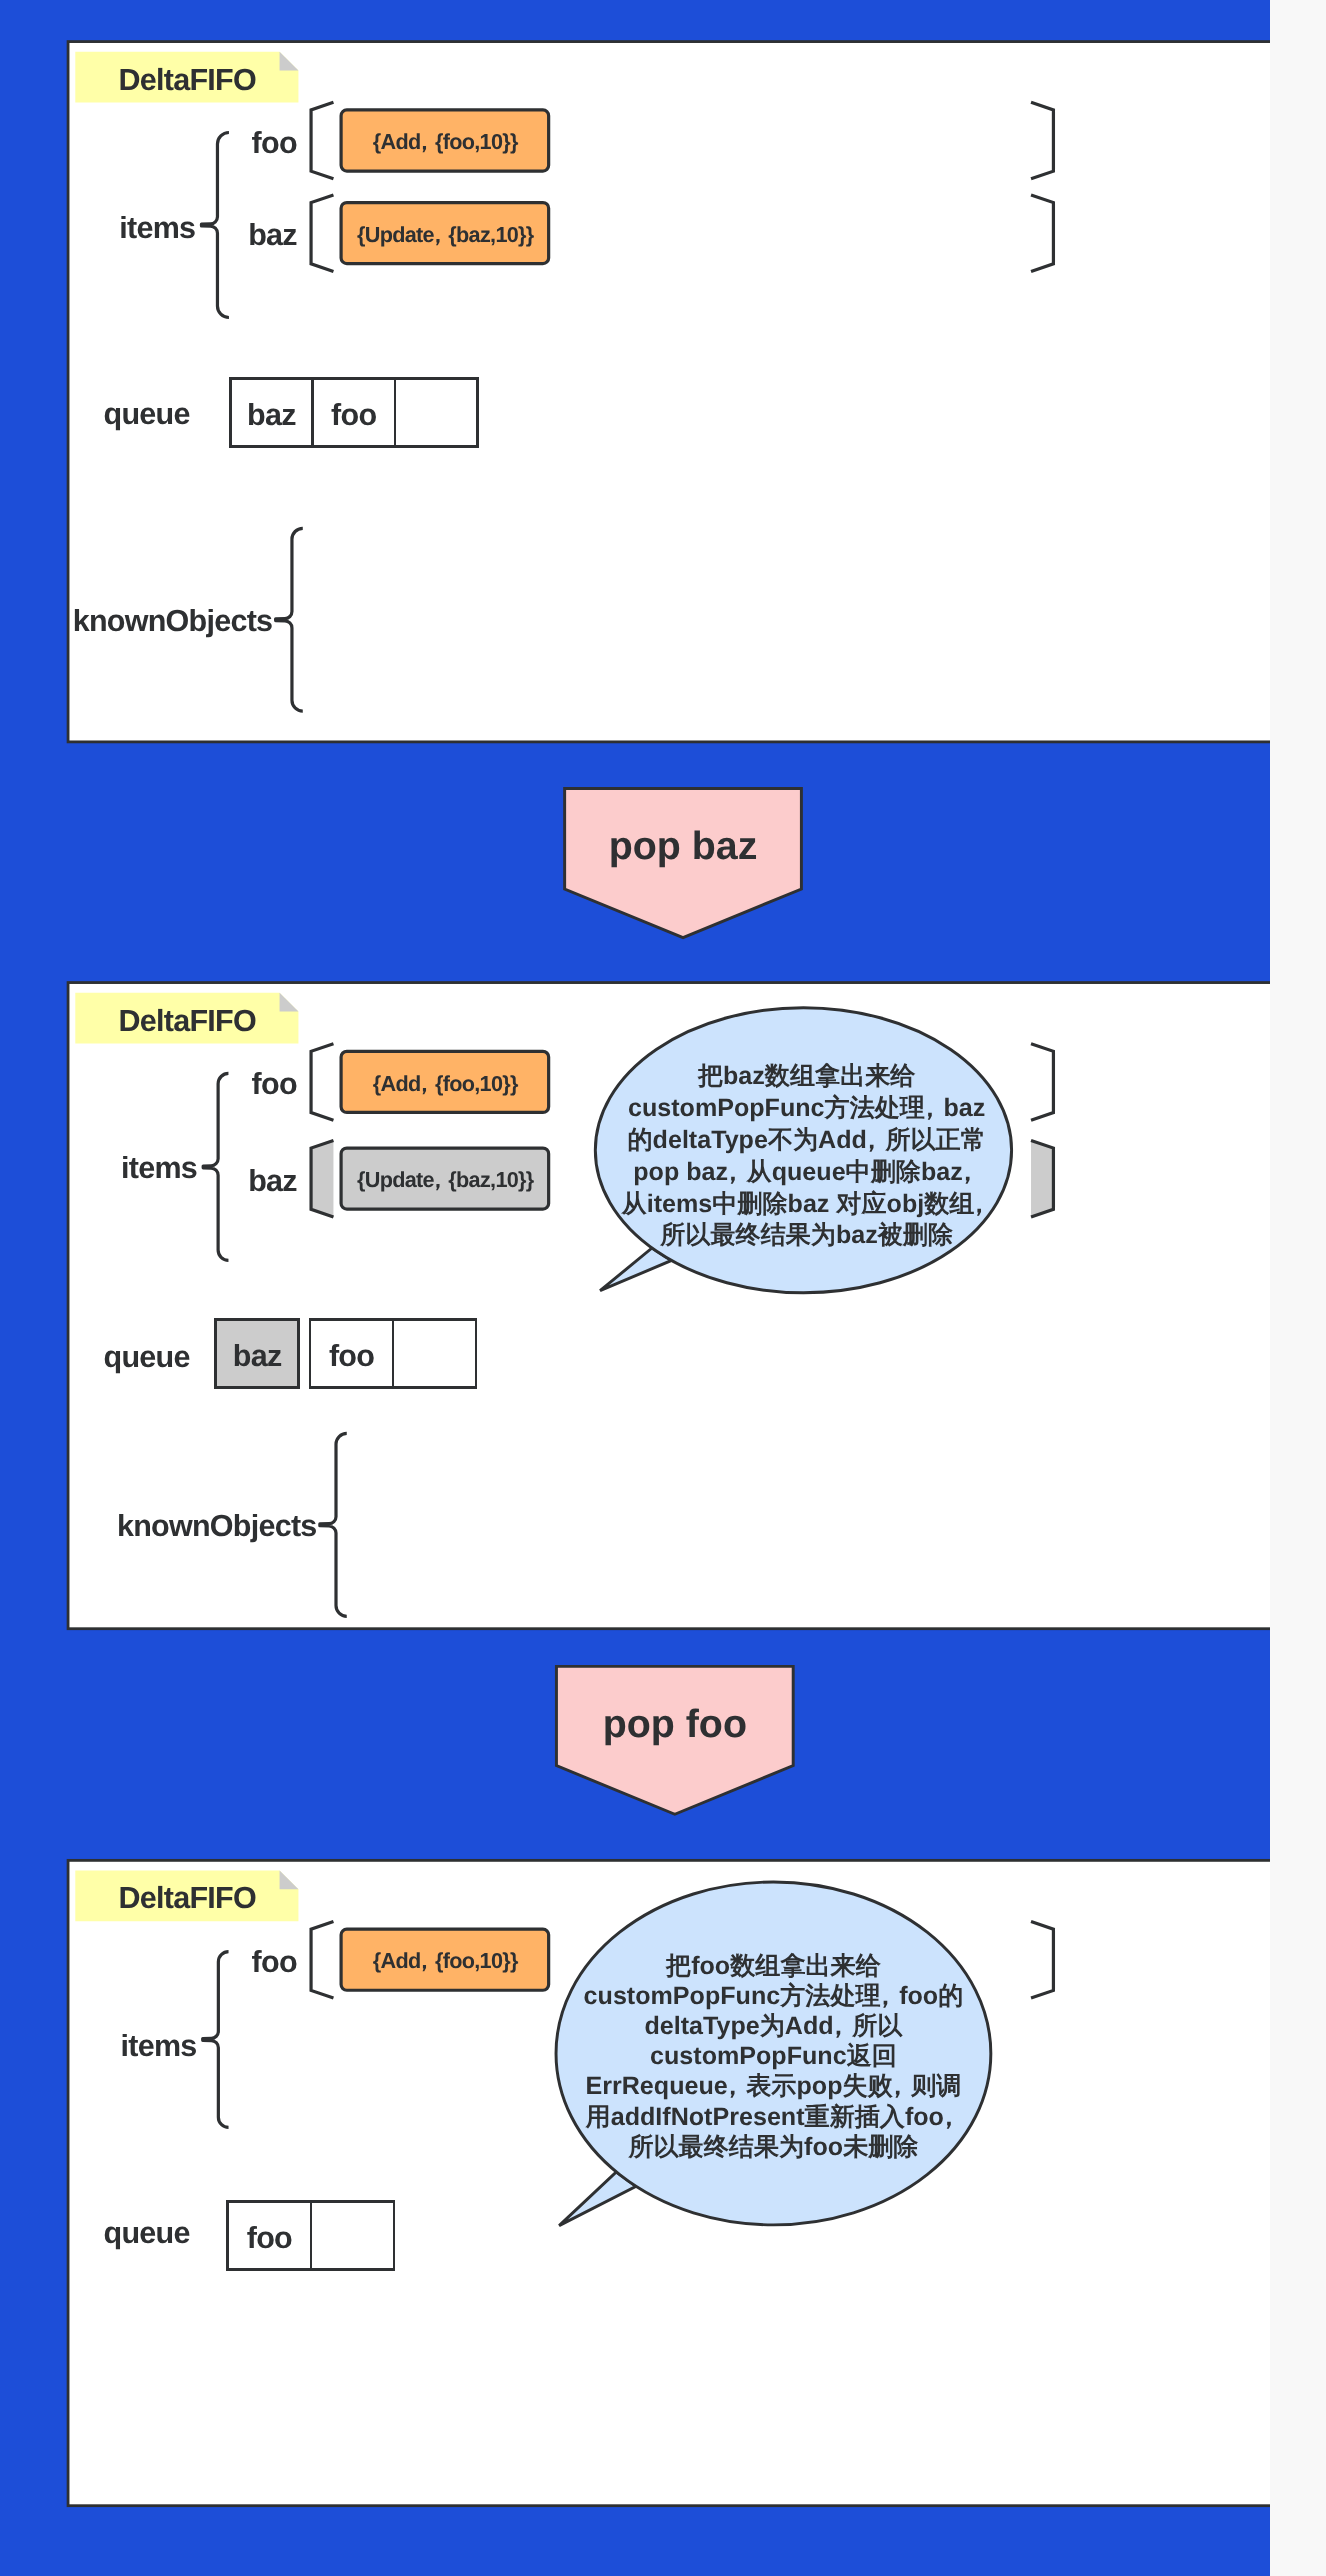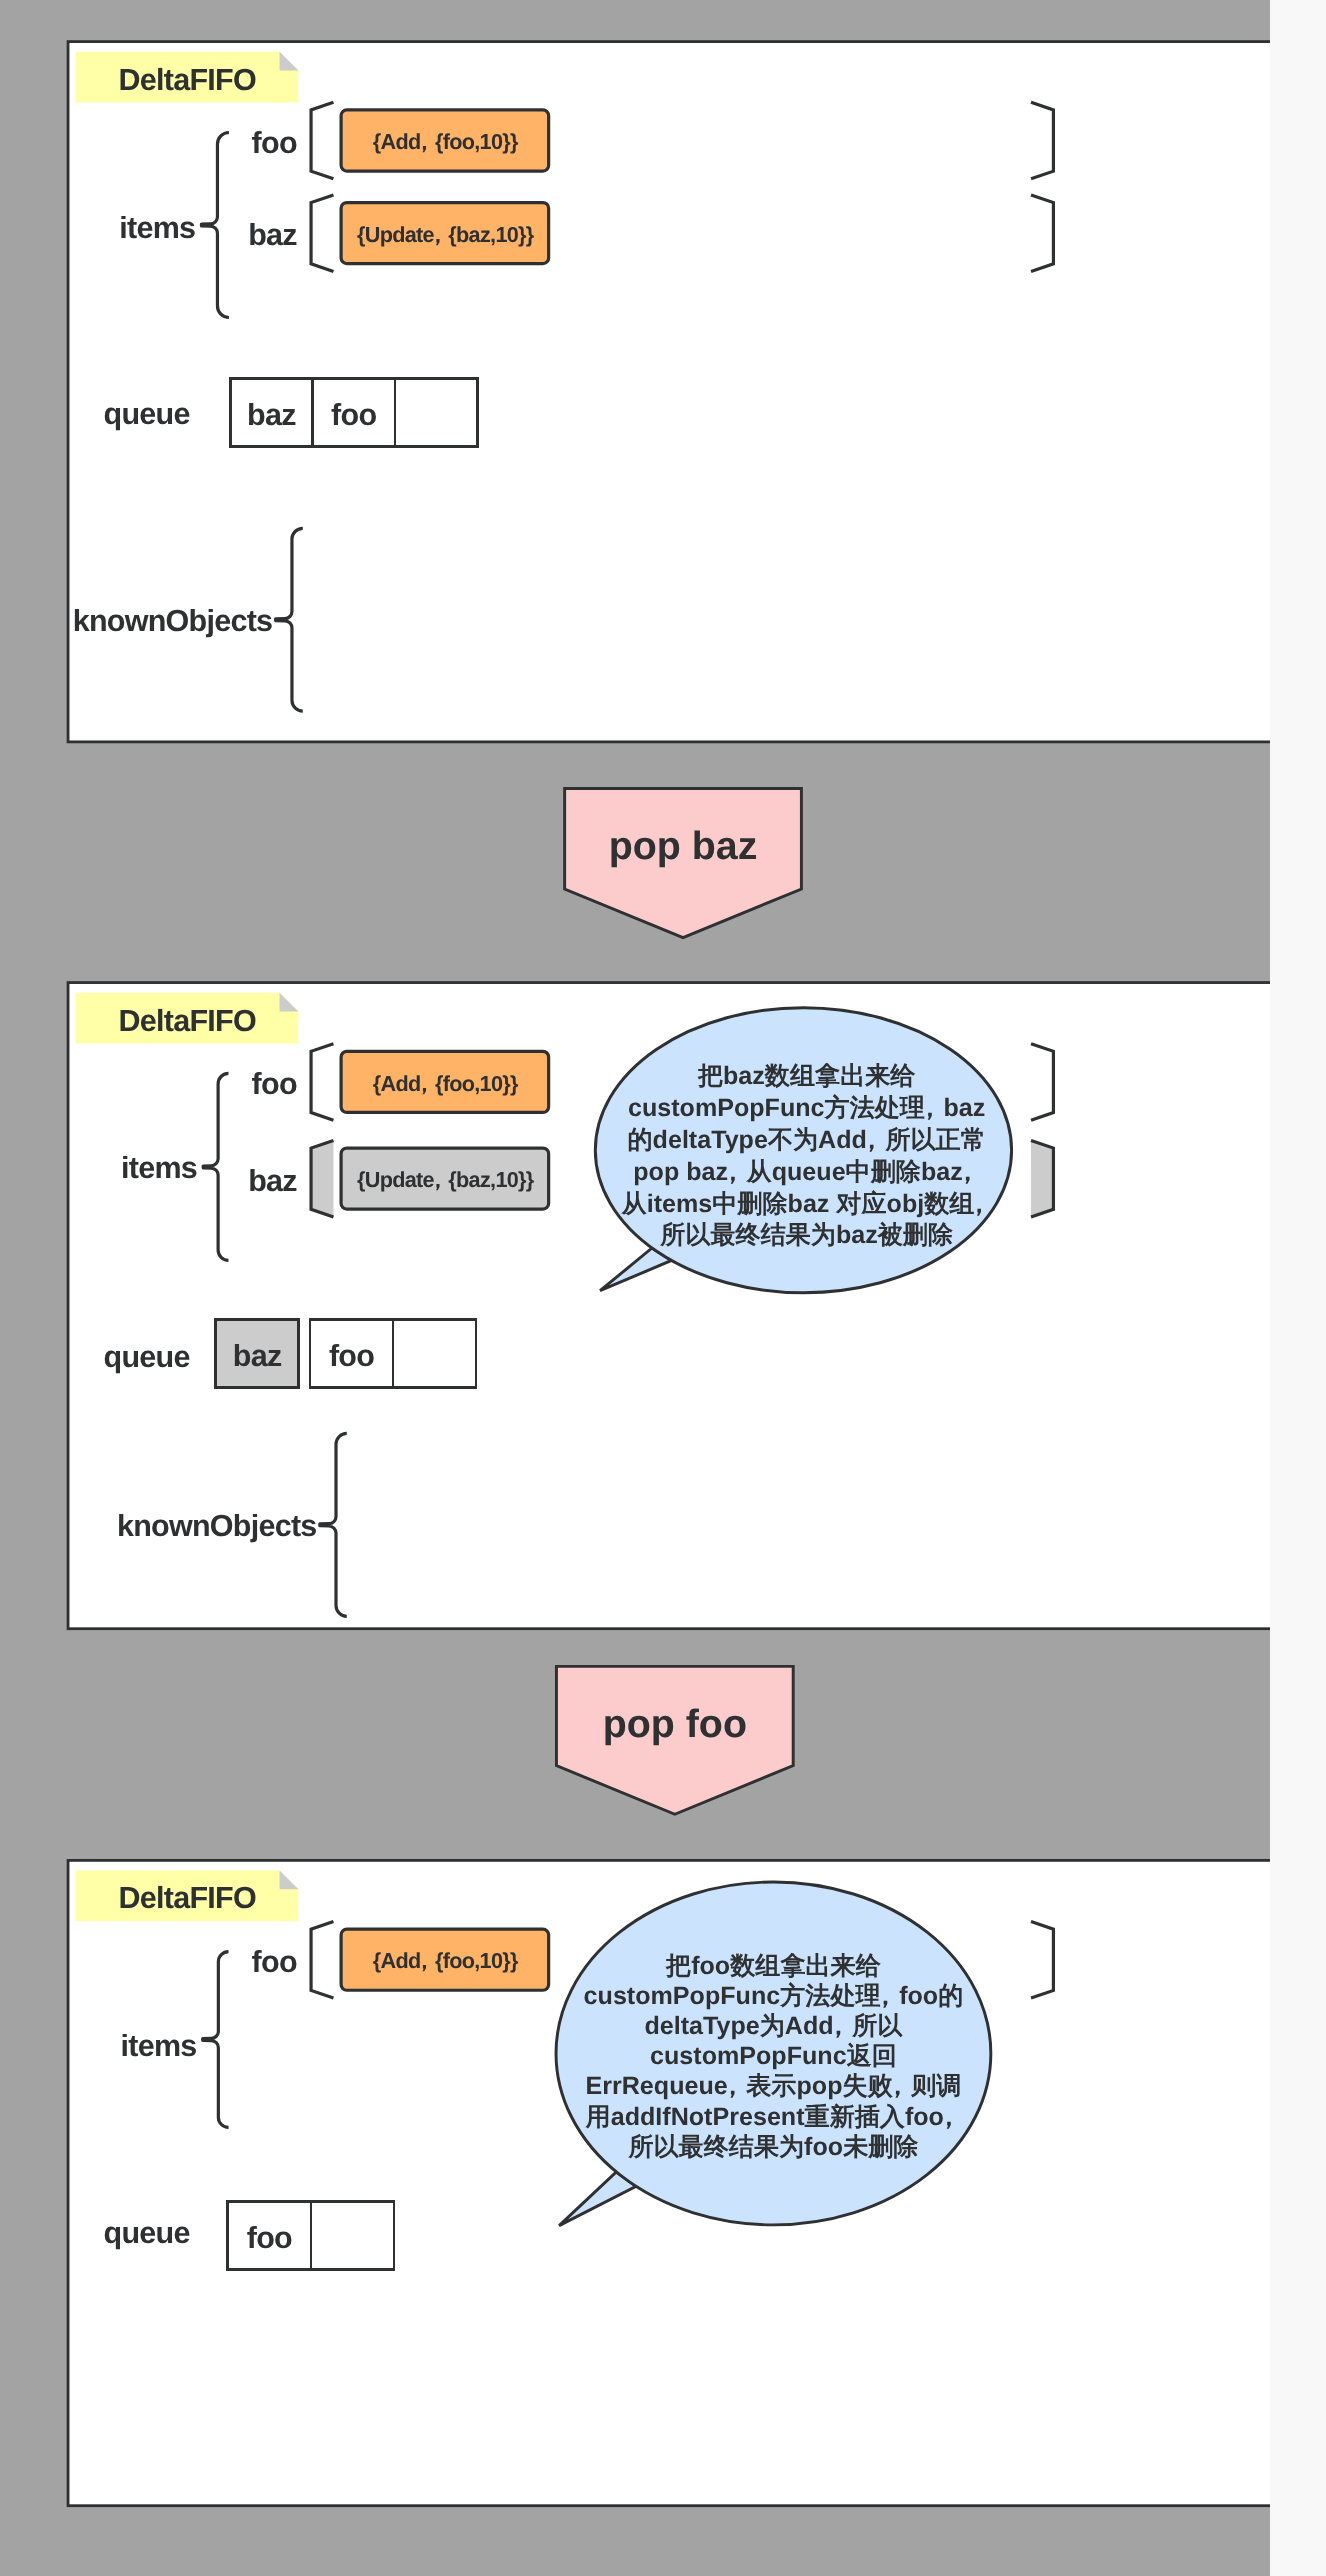--- a/index.html
+++ b/index.html
@@ -1,17 +1,17 @@
 <!DOCTYPE html>
 <html style="font-size:13px"><head>
 <meta charset="utf-8">
 <style>
   html,body{margin:0;padding:0;background:#f8f8f8;}
   body{width:1327px;height:2576px;font-family:"Liberation Sans",sans-serif;}
-  #stage{position:relative;width:1270px;height:2576px;background:#a3a3a3;overflow:hidden;}
+  #stage{position:relative;width:1270px;height:2576px;background:#1d4ed8;overflow:hidden;}
   svg#sheet{display:block;position:absolute;left:0;top:0;}
   text{font-family:"Liberation Sans",sans-serif;font-weight:bold;
        -webkit-font-smoothing:antialiased;text-rendering:geometricPrecision;}
 </style>
 </head>
 <body>
 
 <div id="stage">
   <svg id="sheet" width="1327" height="2576" viewBox="0 0 1617 3140" xmlns="http://www.w3.org/2000/svg">
       <g>

